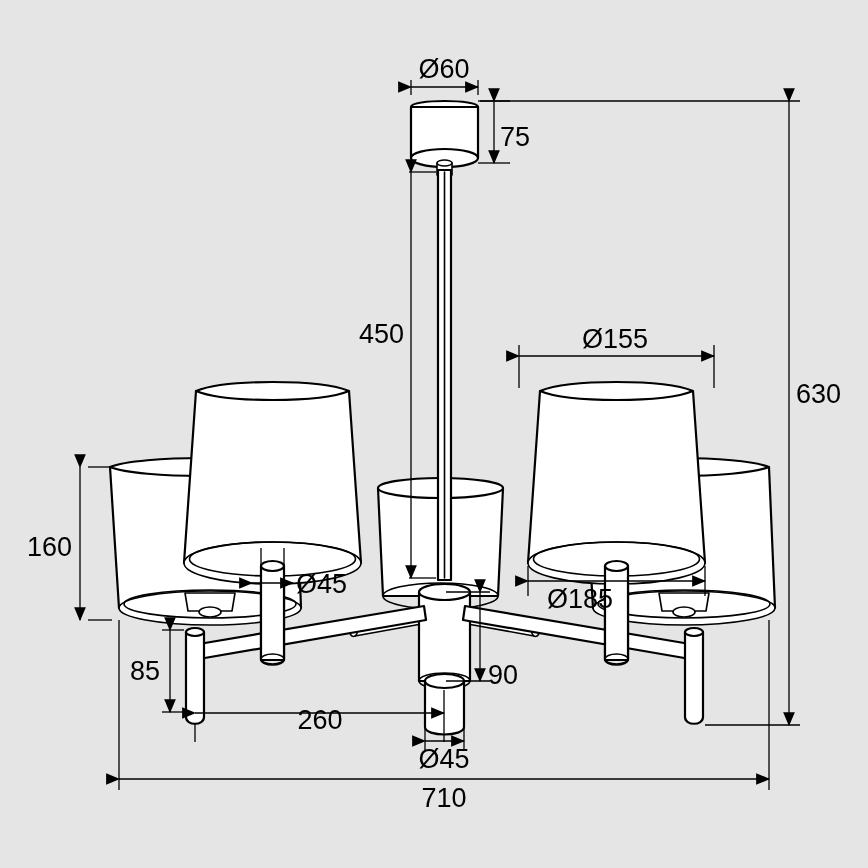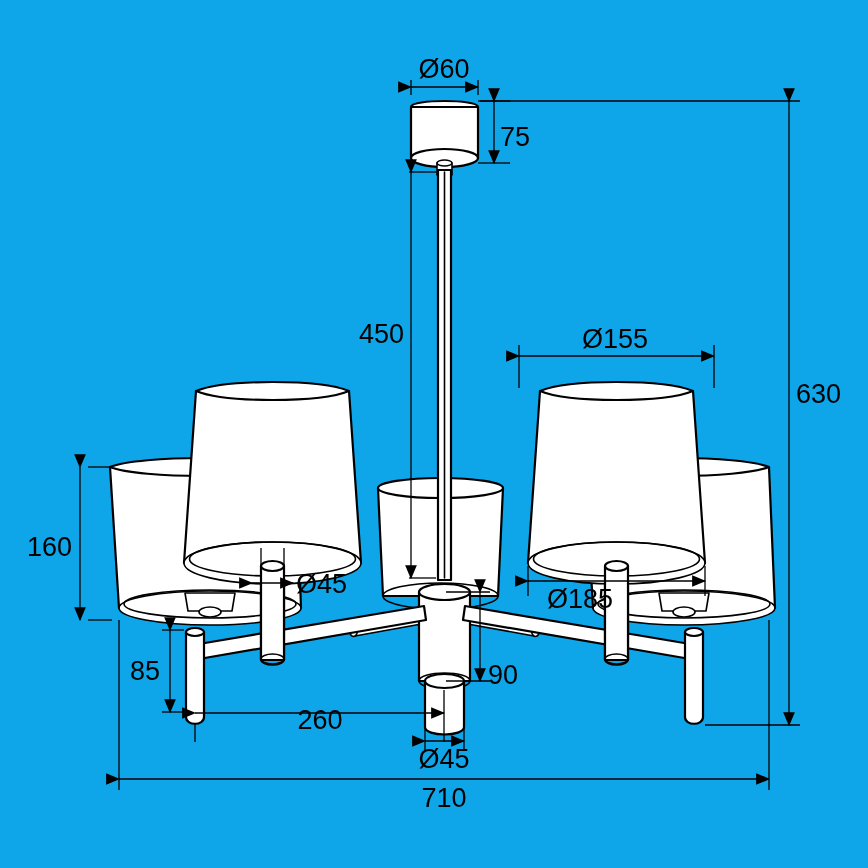--- a/index.html
+++ b/index.html
@@ -10,21 +10,21 @@
   body {
     width: 868px;
     height: 868px;
     font-family: "Liberation Sans", sans-serif;
     overflow: hidden;
   }
   #drawing-root {
     position: relative;
     width: 868px;
     height: 868px;
-    background: #0ea5e9;
+    background: #e5e5e5;
   }
   svg.tech-drawing {
     display: block;
     width: 868px;
     height: 868px;
   }
   .part-line-thin {
     fill: none;
     stroke: #000000;
     stroke-width: 1.6;

